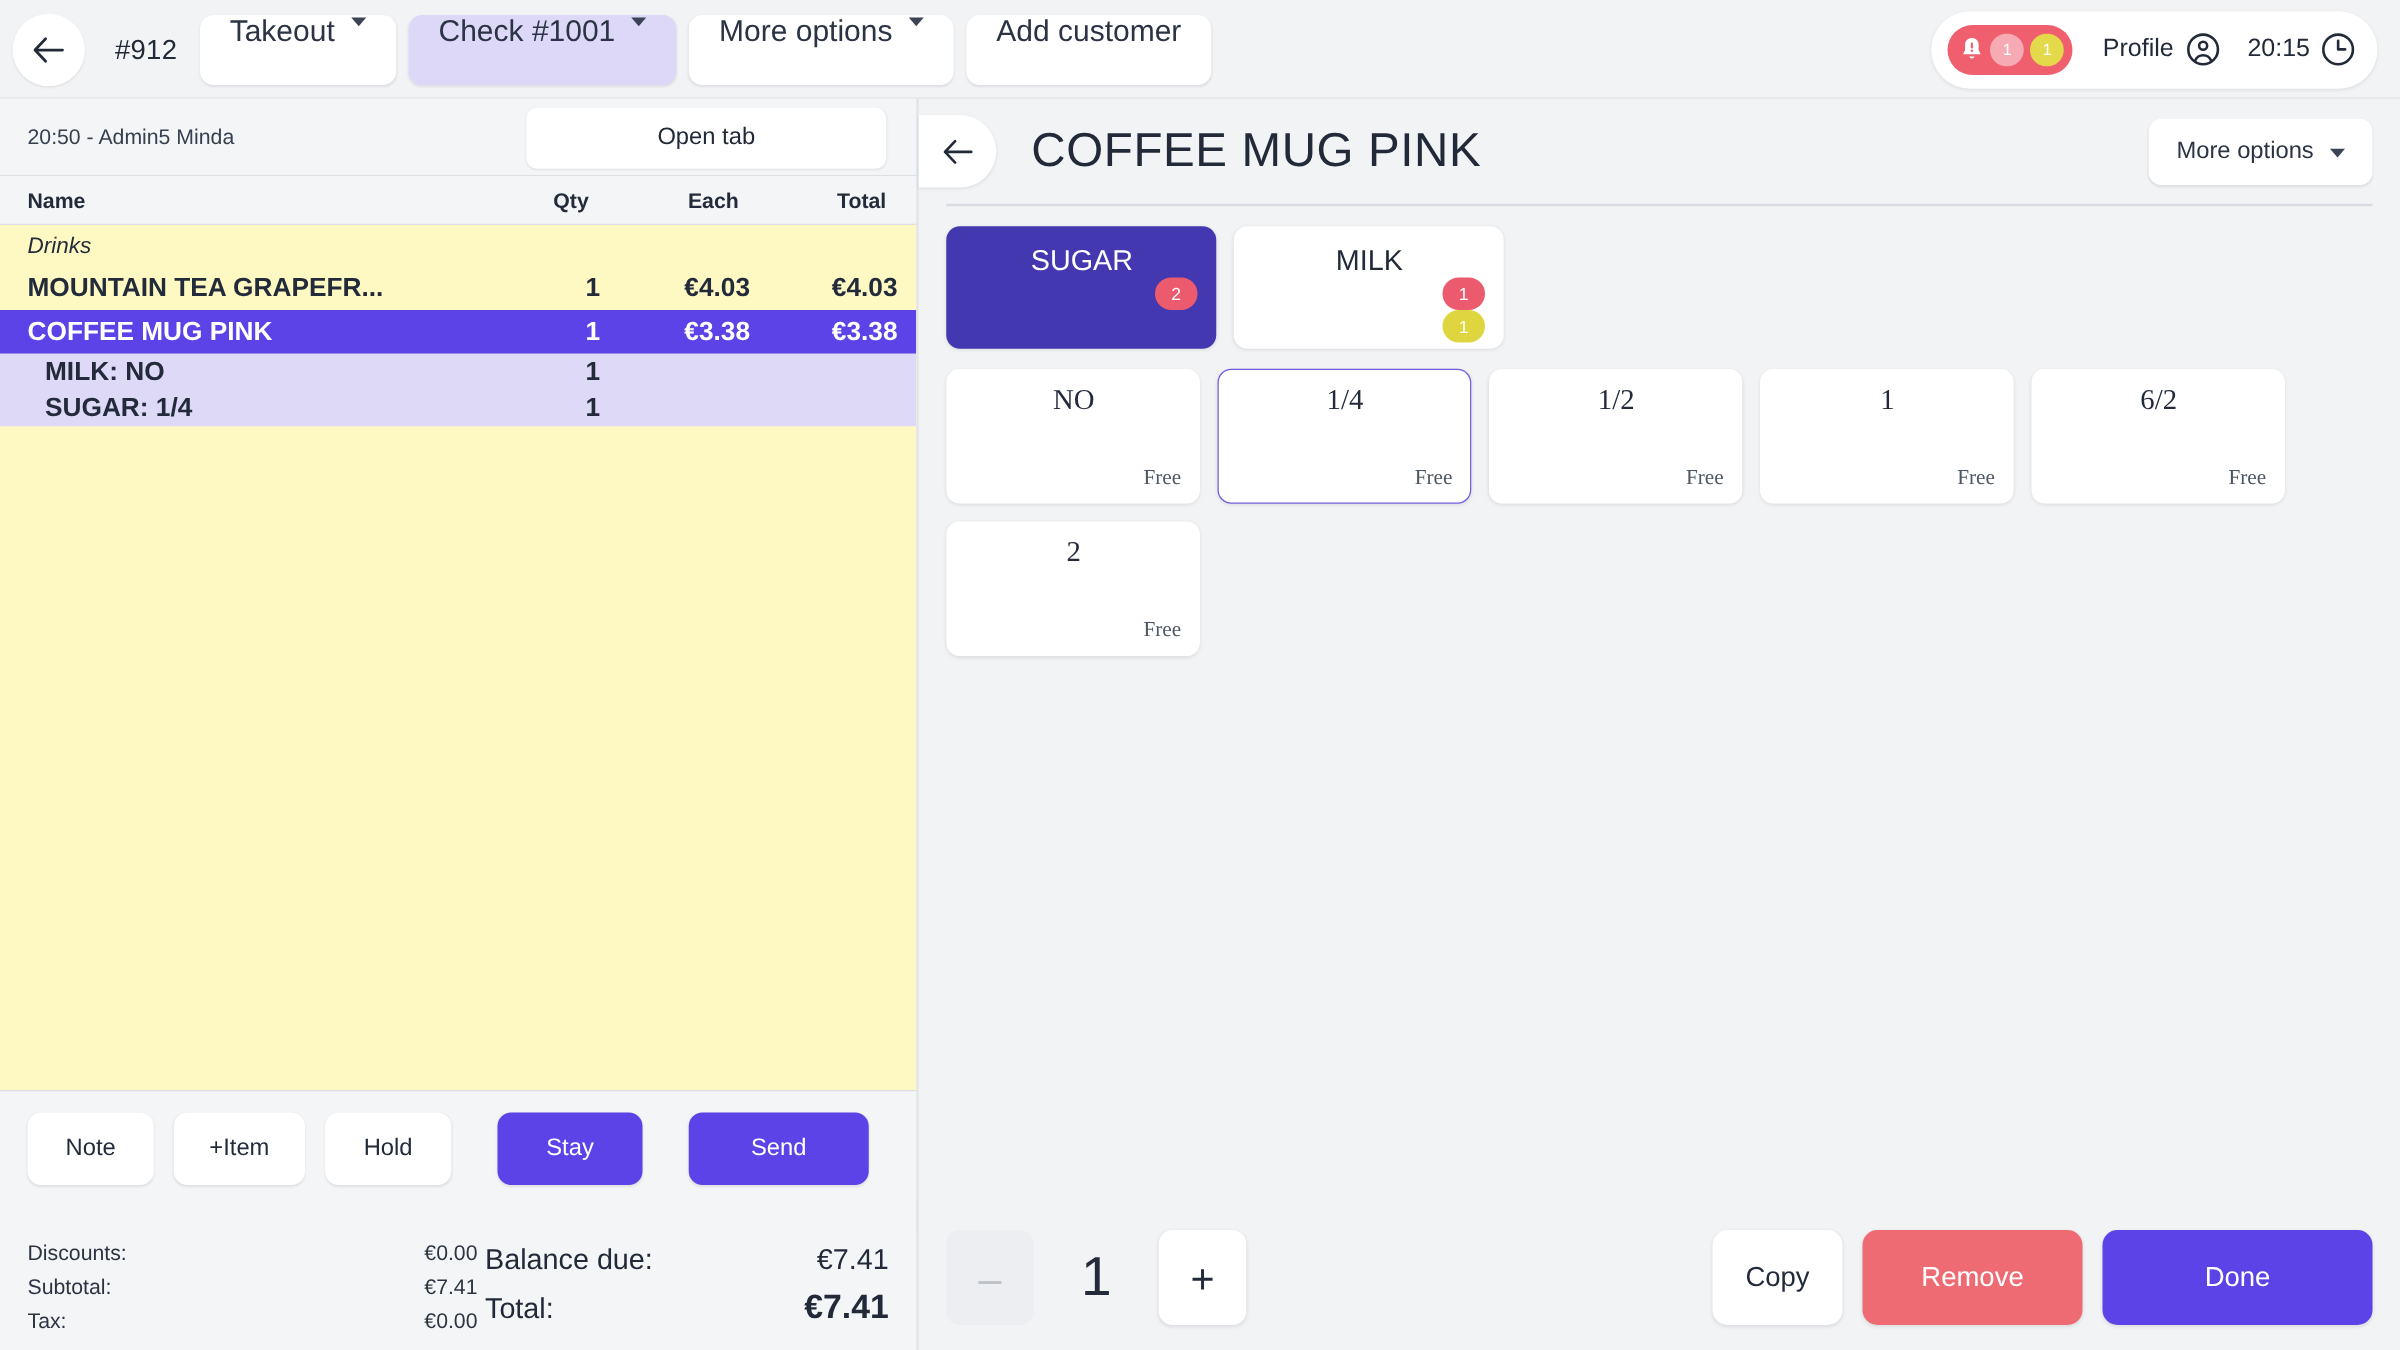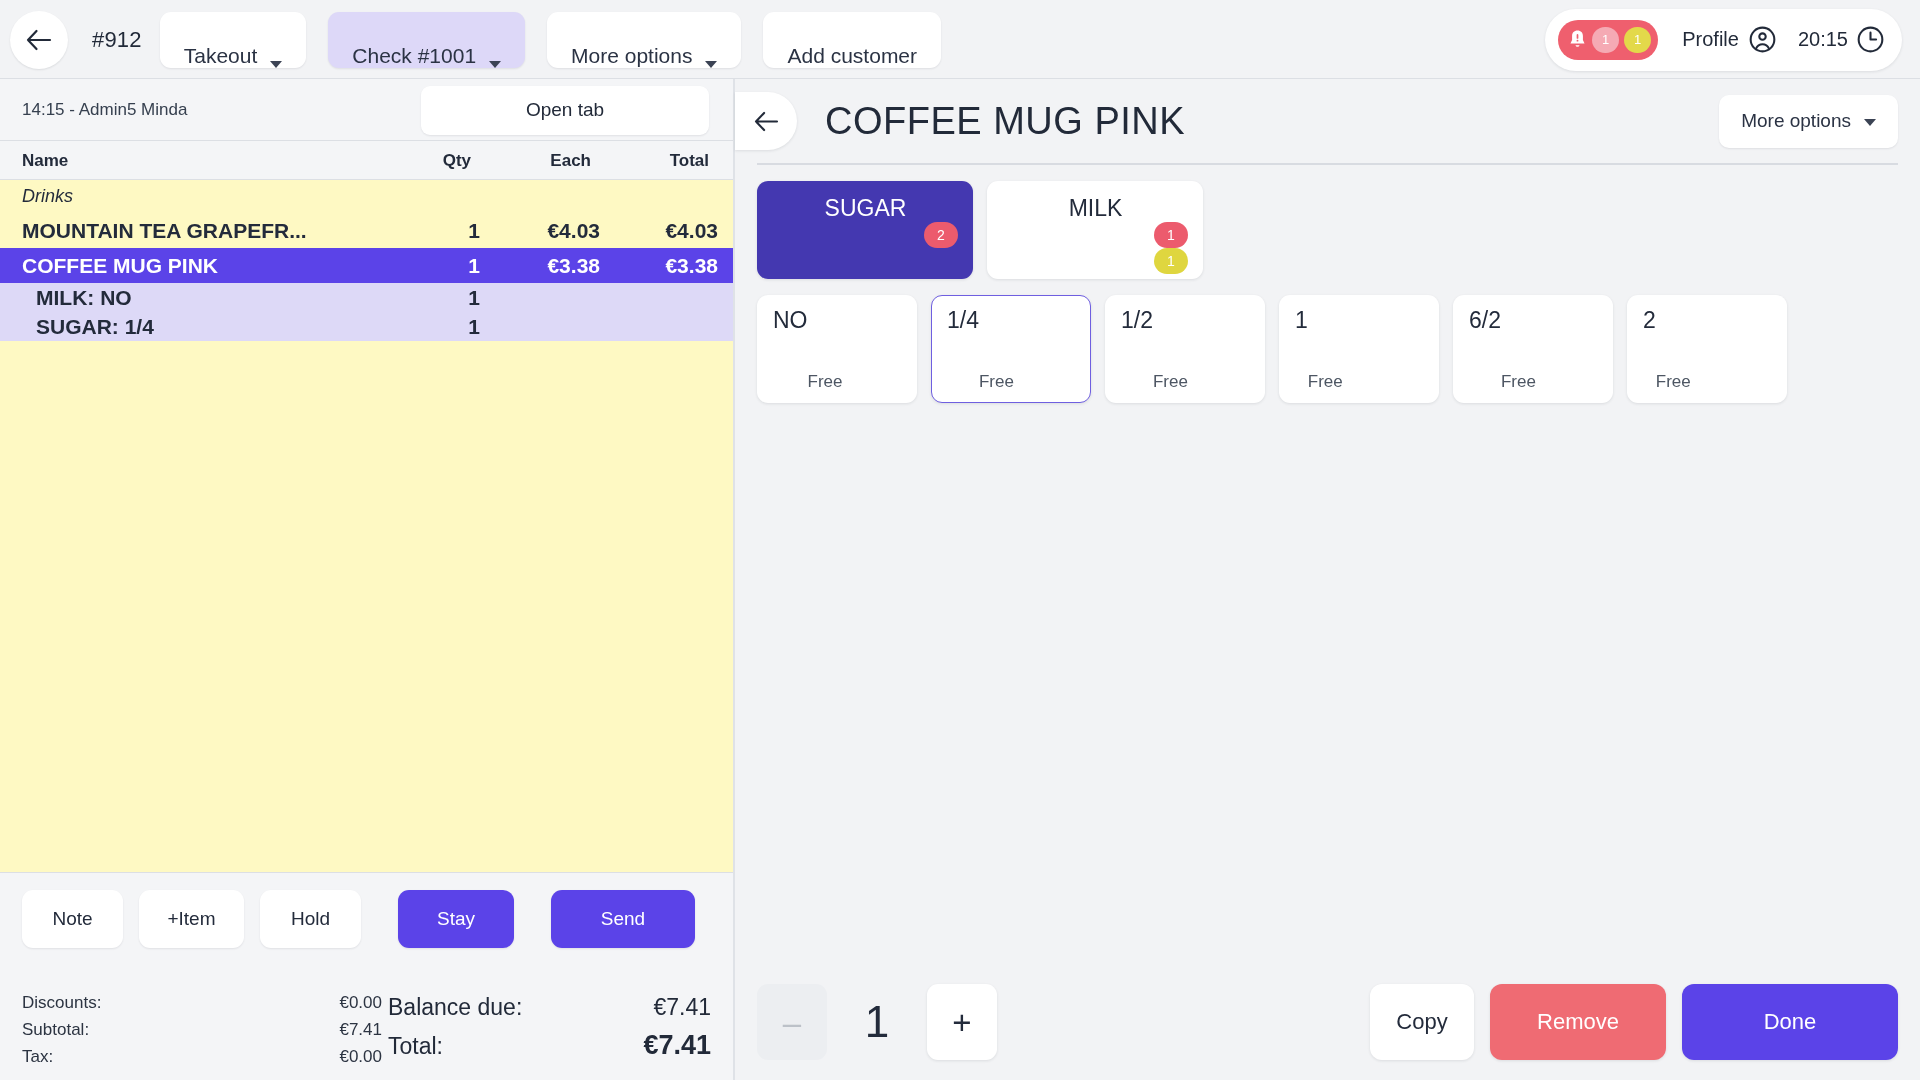--- a/index.html
+++ b/index.html
@@ -32,26 +32,26 @@
     box-shadow: 0 1px 2px rgba(20,25,40,.10);
     cursor: pointer; flex: none;
   }
   .order-num {
     font-size: 22px; font-weight: 400; letter-spacing: .2px;
     margin: 0 18px 0 24px; color: #222a39; white-space: nowrap;
   }
   .tbtn {
     height: 56px; border-radius: 11px; border: none;
     background: #ffffff; color: #2b3344;
-    font-size: 21px; font-family: inherit;
+    font-size: 24px; font-family: inherit;
     padding: 0 24px;
-    display: flex; align-items: flex-end; gap: 13px;
+    display: flex; align-items: flex-start; gap: 13px;
     box-shadow: 0 1px 2px rgba(20,25,40,.09);
     cursor: pointer; white-space: nowrap; flex: none;
-    margin-right: 22px;
+    margin-right: 10px;
   }
   .tbtn.lavender { background: #ddd8f8; }
   .chev {
     width: 0; height: 0; flex: none;
     border-left: 6px solid transparent;
     border-right: 6px solid transparent;
     border-top: 7px solid #3b4354;
     margin-top: 2px;
   }
   .spacer { flex: 1 1 auto; }
@@ -239,26 +239,26 @@
   .gt-bot { display: flex; margin-top: auto; }
   .gt-bot .gt-badge { margin-left: auto; }
 
   .options {
     display: flex; flex-wrap: wrap; gap: 14px;
     padding: 16px 22px 0 22px;
     align-content: flex-start;
     flex: 1 1 auto; overflow: hidden;
   }
   .opt-tile {
-    width: 160px; height: 108px; border-radius: 11px;
+    width: 203px; height: 108px; border-radius: 11px;
     background: #ffffff; border: 1.5px solid transparent; cursor: pointer;
     box-shadow: 0 1px 3px rgba(20,25,40,.10);
     padding: 11px 14px 10px 15px;
-    display: flex; 
-    font-family: Liberation Sans, sans-serif;
+    display: flex; flex-direction: column;
+    font-family: Liberation Serif, serif;
   }
   .opt-tile.selected { border-color: #6f5fe0; }
   .opt-name { font-size: 23px; color: #232b3b; }
   .opt-price { margin-top: auto; text-align: right; font-size: 17px; color: #4d5663; }
 
   .right-bottom {
     display: flex; align-items: center;
     padding: 14px 22px 20px 22px; gap: 0;
   }
   .step-btn {
@@ -339,21 +339,21 @@
         <path d="M13 6.4 V13 H18.4" fill="none" stroke="#222a39" stroke-width="2" stroke-linecap="round" stroke-linejoin="round"></path>
       </svg>
     </div>
   </div>
 
   <div class="body-split">
 
     <div class="left">
 
       <div class="left-head">
-        <span class="ticket-meta">14:15 - Admin5 Minda</span>
+        <span class="ticket-meta">20:50 - Admin5 Minda</span>
         <button class="opentab-btn">Open tab</button>
       </div>
 
       <div class="cols">
         <span class="c-name">Name</span>
         <span class="c-qty">Qty</span>
         <span class="c-each">Each</span>
         <span class="c-total">Total</span>
       </div>
 

